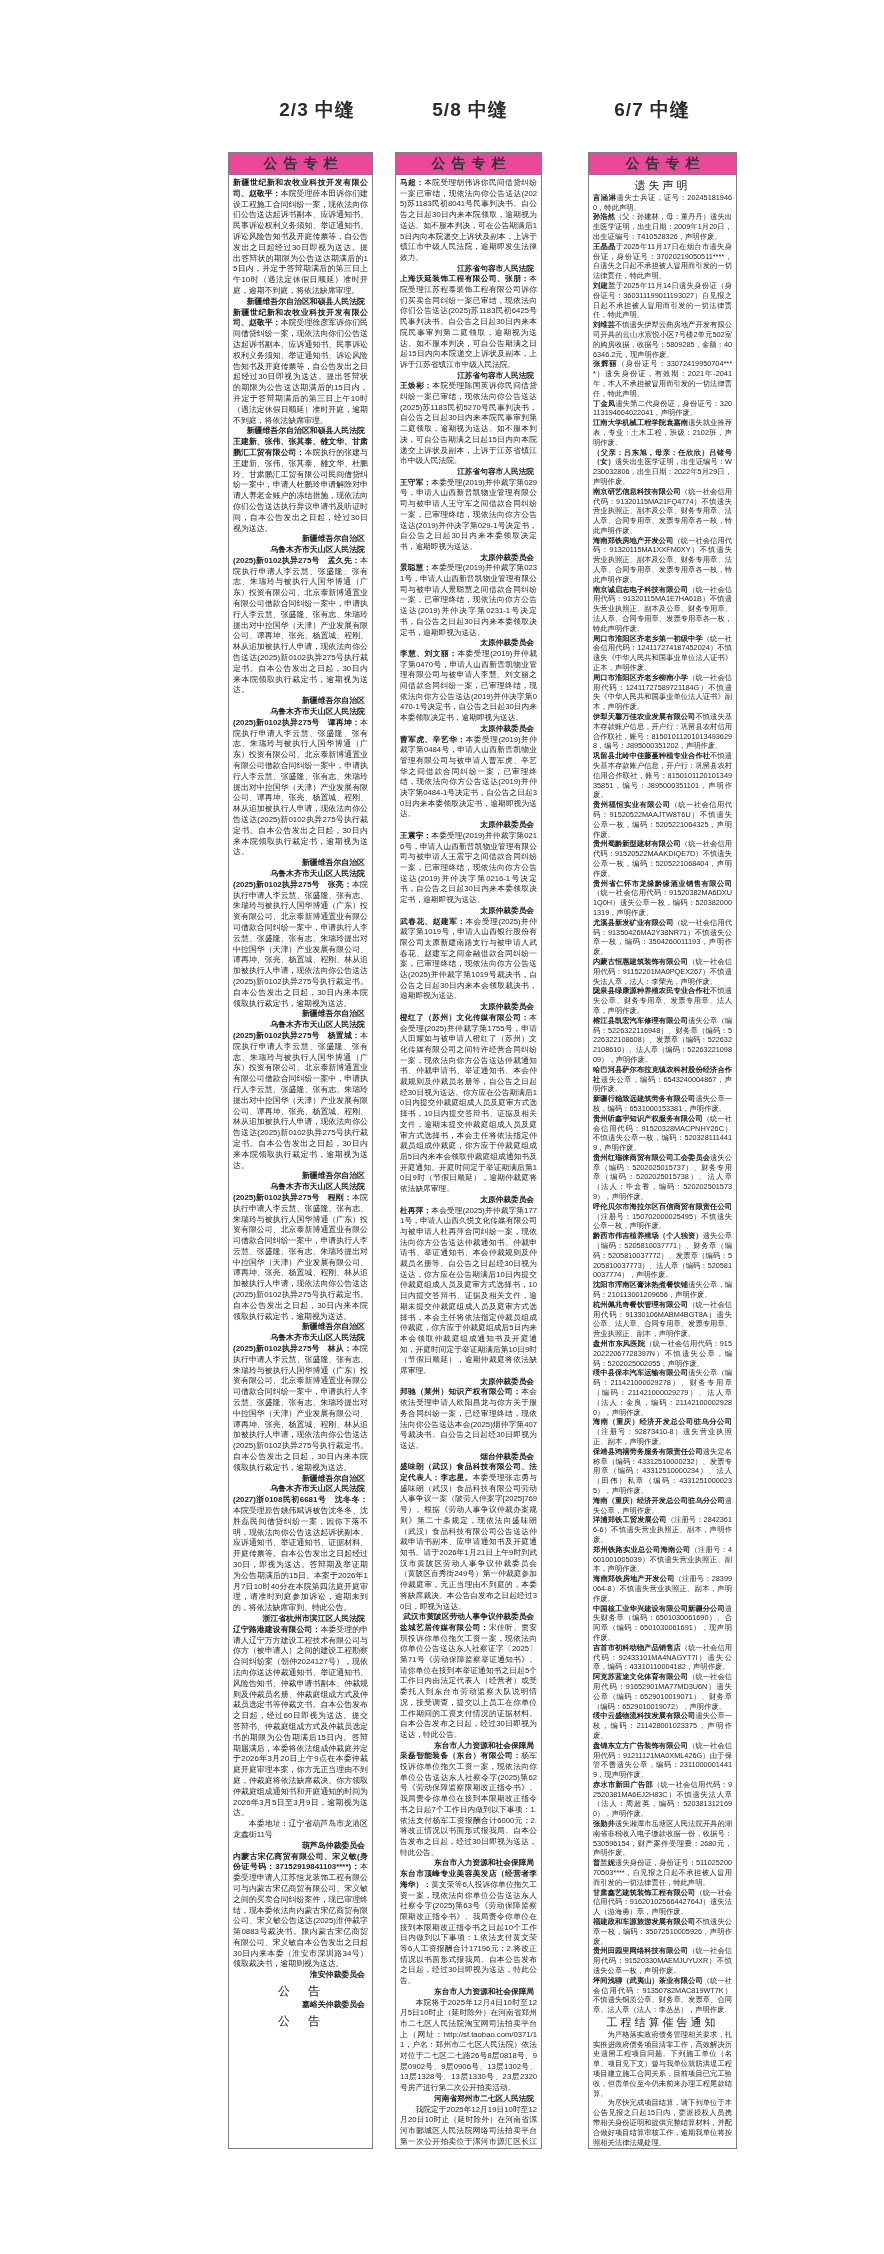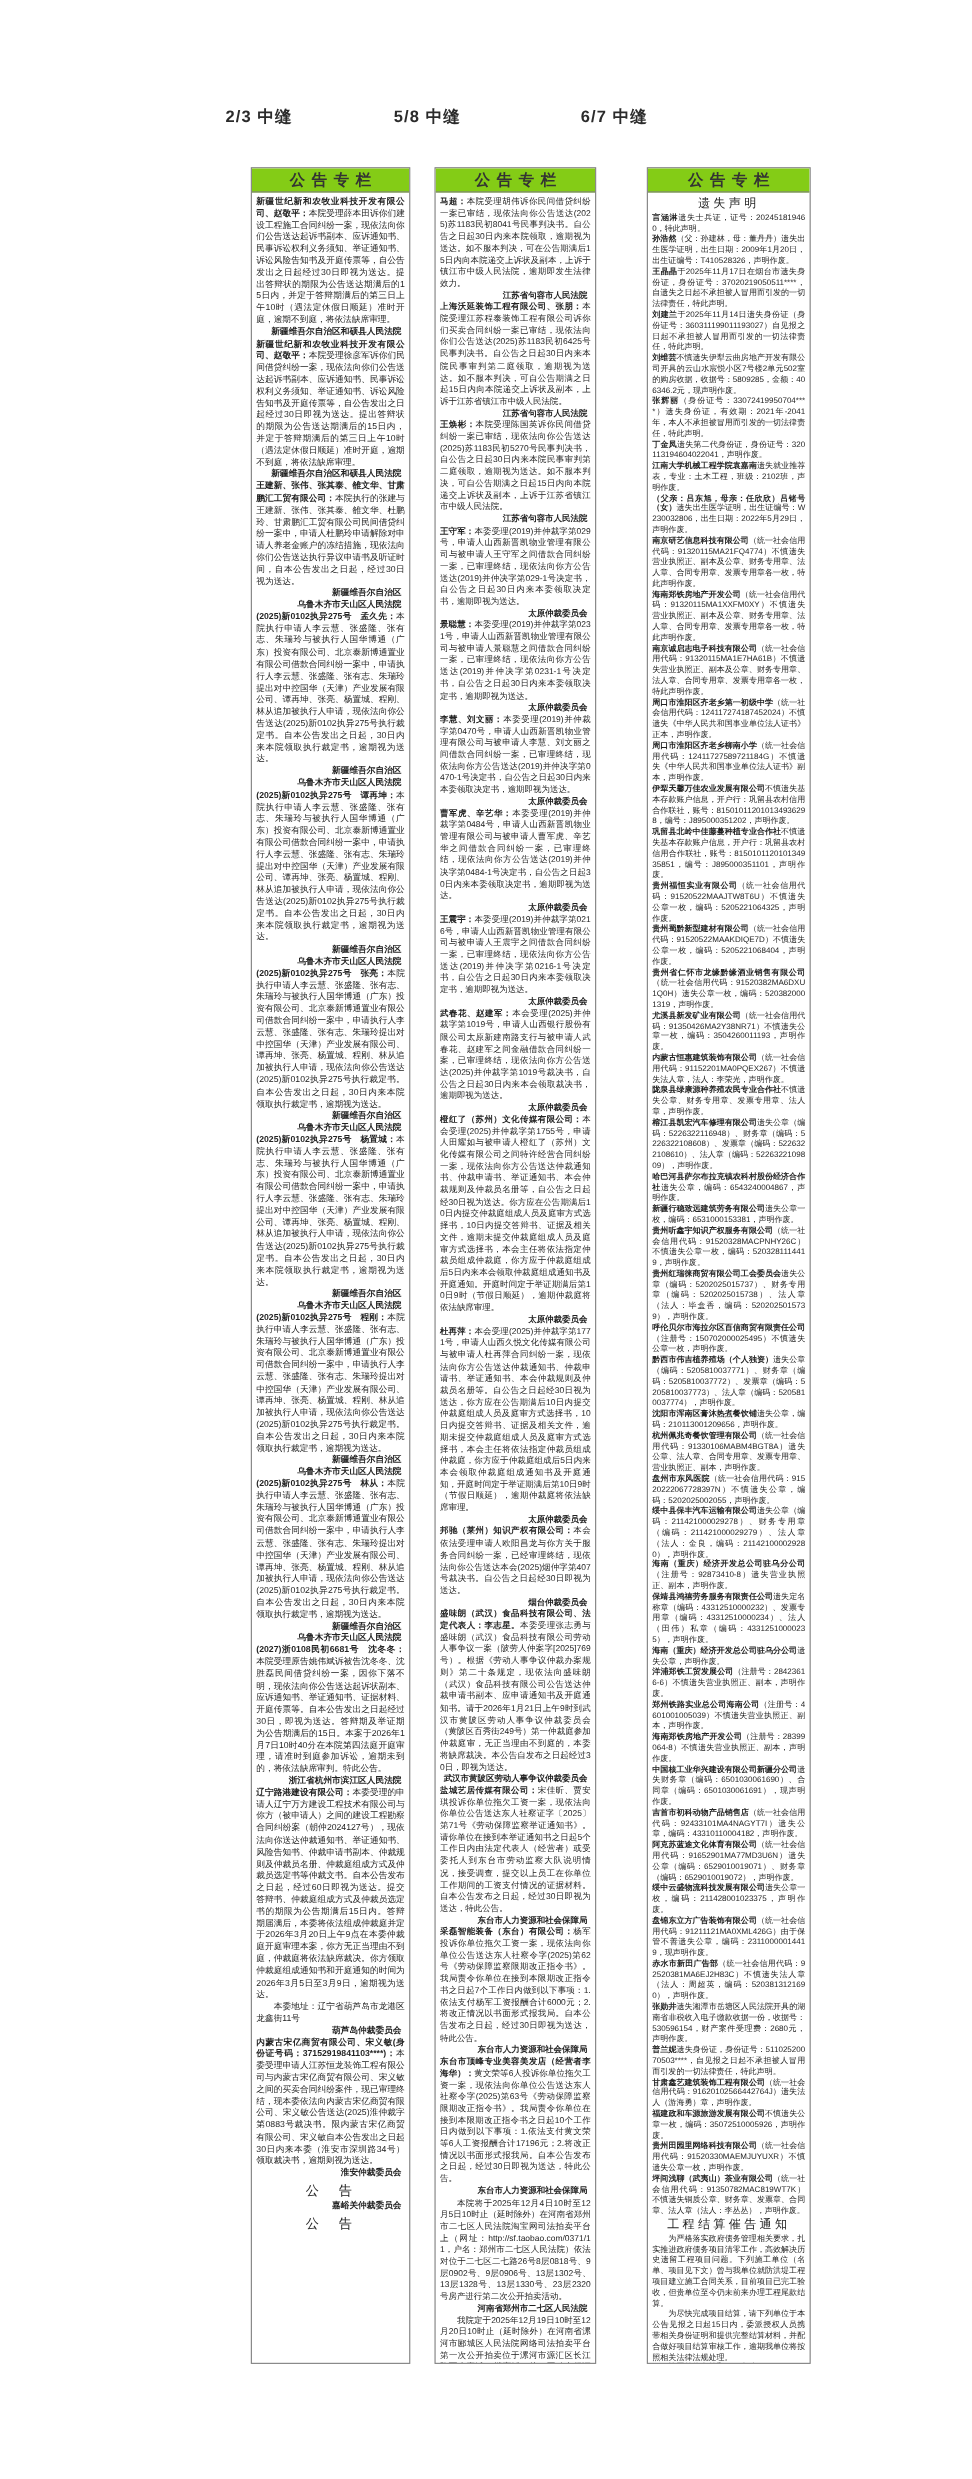--- a/index.html
+++ b/index.html
@@ -1,42 +1,42 @@
 <!DOCTYPE html>
 <html><head>
 <meta charset="utf-8">
 <style>
   html,body{margin:0;padding:0;background:#ffffff;}
   .sheet{position:relative;width:884px;height:2254px;background:#fff;overflow:hidden;
          font-family:"Liberation Sans",sans-serif;color:#232323;}
-  .seam-header{position:absolute;top:97px;width:150px;text-align:left;
-               font-size:15px;font-weight:bold;color:#2b2b2b;letter-spacing:1px;}
+  .seam-header{position:absolute;top:97px;width:150px;text-align:right;
+               font-size:19px;font-weight:bold;color:#2b2b2b;letter-spacing:1px;}
   .col{position:absolute;top:152px;height:1997px;border:1px solid #7e7e7e;
        background:#fff;box-sizing:border-box;overflow:hidden;}
-  .colhead{height:21px;line-height:21px;background:#84cc16;border-bottom:1px solid #7e7e7e;
+  .colhead{height:21px;line-height:21px;background:#ec4899;border-bottom:1px solid #7e7e7e;
            text-align:center;font-weight:bold;font-size:14px;letter-spacing:6px;text-indent:6px;
            color:#333;}
   .colbody{padding:3px 4px 4px 4px;text-align:justify;}
   .c1 .colbody{font-size:7.9px;line-height:10.8px;}
   .c2 .colbody{font-size:7.7px;line-height:10.7px;}
   .c3 .colbody{font-size:7.3px;line-height:9.8px;}
   .para{text-align:justify;word-break:break-all;text-justify:inter-character;}
   .para.ind{text-indent:2em;}
   .lead{font-weight:bold;}
   .sign{font-weight:bold;text-align:right;padding-right:3px;}
   .bigh{font-weight:normal;text-align:center;font-size:12px;letter-spacing:3px;margin:5px 0 3px 0;}
   .c3 .bigh{font-size:11px;margin:3px 0 2px 0;}
 </style>
 </head>
 <body>
 
 <div class="sheet">
   <div class="seam-header" style="left:205px;">2/3 中缝</div>
   <div class="seam-header" style="left:358px;">5/8 中缝</div>
-  <div class="seam-header" style="left:528px;">6/7 中缝</div>
+  <div class="seam-header" style="left:540px;">6/7 中缝</div>
 
   <div class="col c1" style="left:228px;width:145px;">
     <div class="colhead">公告专栏</div>
     <div class="colbody">
         <div class="para"><b class="lead">新疆世纪新和农牧业科技开发有限公司、赵敬平：</b>本院受理薛本田诉你们建设工程施工合同纠纷一案，现依法向你们公告送达起诉书副本、应诉通知书、民事诉讼权利义务须知、举证通知书、诉讼风险告知书及开庭传票等，自公告发出之日起经过30日即视为送达。提出答辩状的期限为公告送达期满后的15日内，并定于答辩期满后的第三日上午10时（遇法定休假日顺延）准时开庭，逾期不到庭，将依法缺席审理。</div>
         <div class="sign">新疆维吾尔自治区和硕县人民法院</div>
         <div class="para"><b class="lead">新疆世纪新和农牧业科技开发有限公司、赵敬平：</b>本院受理徐彦军诉你们民间借贷纠纷一案，现依法向你们公告送达起诉书副本、应诉通知书、民事诉讼权利义务须知、举证通知书、诉讼风险告知书及开庭传票等，自公告发出之日起经过30日即视为送达。提出答辩状的期限为公告送达期满后的15日内，并定于答辩期满后的第三日上午10时（遇法定休假日顺延）准时开庭，逾期不到庭，将依法缺席审理。</div>
         <div class="sign">新疆维吾尔自治区和硕县人民法院</div>
         <div class="para"><b class="lead">王建新、张伟、张其泰、雒文华、甘肃鹏汇工贸有限公司：</b>本院执行的张建与王建新、张伟、张其泰、雒文华、杜鹏玲、甘肃鹏汇工贸有限公司民间借贷纠纷一案中，申请人杜鹏玲申请解除对申请人养老金账户的冻结措施，现依法向你们公告送达执行异议申请书及听证时间，自本公告发出之日起，经过30日视为送达。</div>
         <div class="sign">新疆维吾尔自治区<br>乌鲁木齐市天山区人民法院</div>

